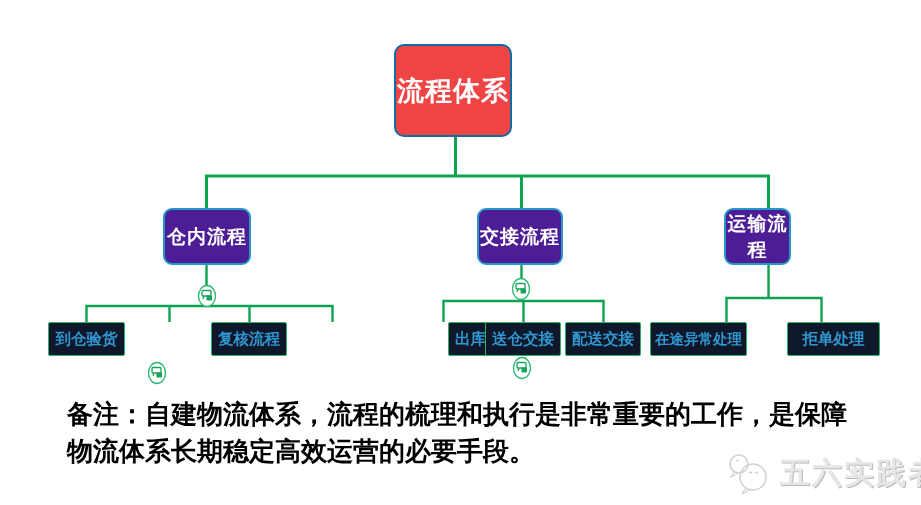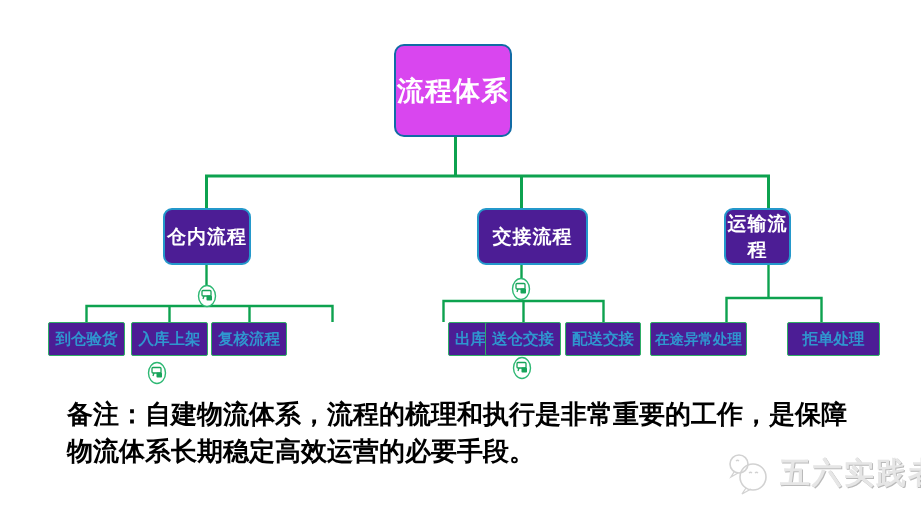--- a/index.html
+++ b/index.html
@@ -4,33 +4,33 @@
 <style>
   html,body{margin:0;padding:0;background:#fff;}
   .stage{
     position:relative;width:921px;height:505px;background:#ffffff;overflow:hidden;
     font-family:"Liberation Sans","DejaVu Sans",sans-serif;
   }
   .connector-layer{position:absolute;left:0;top:0;width:921px;height:505px;}
   .node{position:absolute;display:flex;align-items:center;justify-content:center;
     text-align:center;box-sizing:border-box;}
   .node-root{
-    left:394px;top:44px;width:118px;height:93px;background:#d946ef;border-radius:10px;
+    left:394px;top:44px;width:118px;height:93px;background:#ef4444;border-radius:10px;
     color:#ffffff;font-size:27px;font-weight:bold;letter-spacing:1px;
     border:2px solid #116ba5;
   }
   .node-branch{
     top:208px;height:57px;background:#4c1d95;border-radius:9px;color:#ffffff;
     font-size:19px;font-weight:bold;border:2px solid #2498cb;letter-spacing:1px;
   }
   .branch-0{left:163px;width:88px;}
-  .branch-1{left:477px;width:111px;}
+  .branch-1{left:477px;width:86px;}
   .branch-2{left:724px;width:67px;}
   .node-leaf{
-    top:322px;height:34px;background:#4c1d95;border:1px solid #2fae66;border-radius:2px;
+    top:322px;height:34px;background:#0f172a;border:1px solid #2fae66;border-radius:2px;
     color:#2f96cf;font-size:15.5px;font-weight:bold;
   }
   .leaf-0-0{left:48px;width:77px;}
   .leaf-0-1{left:131px;width:77px;}
   .leaf-0-2{left:211px;width:76px;}
   .leaf-0-3{left:294px;width:76px;}
   .leaf-1-0{left:423px;width:76px;margin-left:25px;}
   .leaf-1-1{left:485px;width:76px;}
   .leaf-1-2{left:565px;width:76px;}
   .leaf-2-0{left:650px;width:97px;font-size:14.5px;}
@@ -90,21 +90,20 @@
     <use href="#noteGlyph" transform="translate(522,368)"></use>
   </svg>
 
   <div class="node node-root">流程体系</div>
 
   <div class="node node-branch branch-0">仓内流程</div>
   <div class="node node-branch branch-1">交接流程</div>
   <div class="node node-branch branch-2">运输流程</div>
 
   <div class="node node-leaf leaf-0-0">到仓验货</div>
-  <div class="node node-leaf leaf-0-1">入库上架</div>
   <div class="node node-leaf leaf-0-2">复核流程</div>
 
   <div class="node node-leaf leaf-1-0">出库交接</div>
   <div class="node node-leaf leaf-1-1">送仓交接</div>
   <div class="node node-leaf leaf-1-2">配送交接</div>
 
   <div class="node node-leaf leaf-2-0">在途异常处理</div>
   <div class="node node-leaf leaf-2-1">拒单处理</div>
 
   <div class="note-block">

